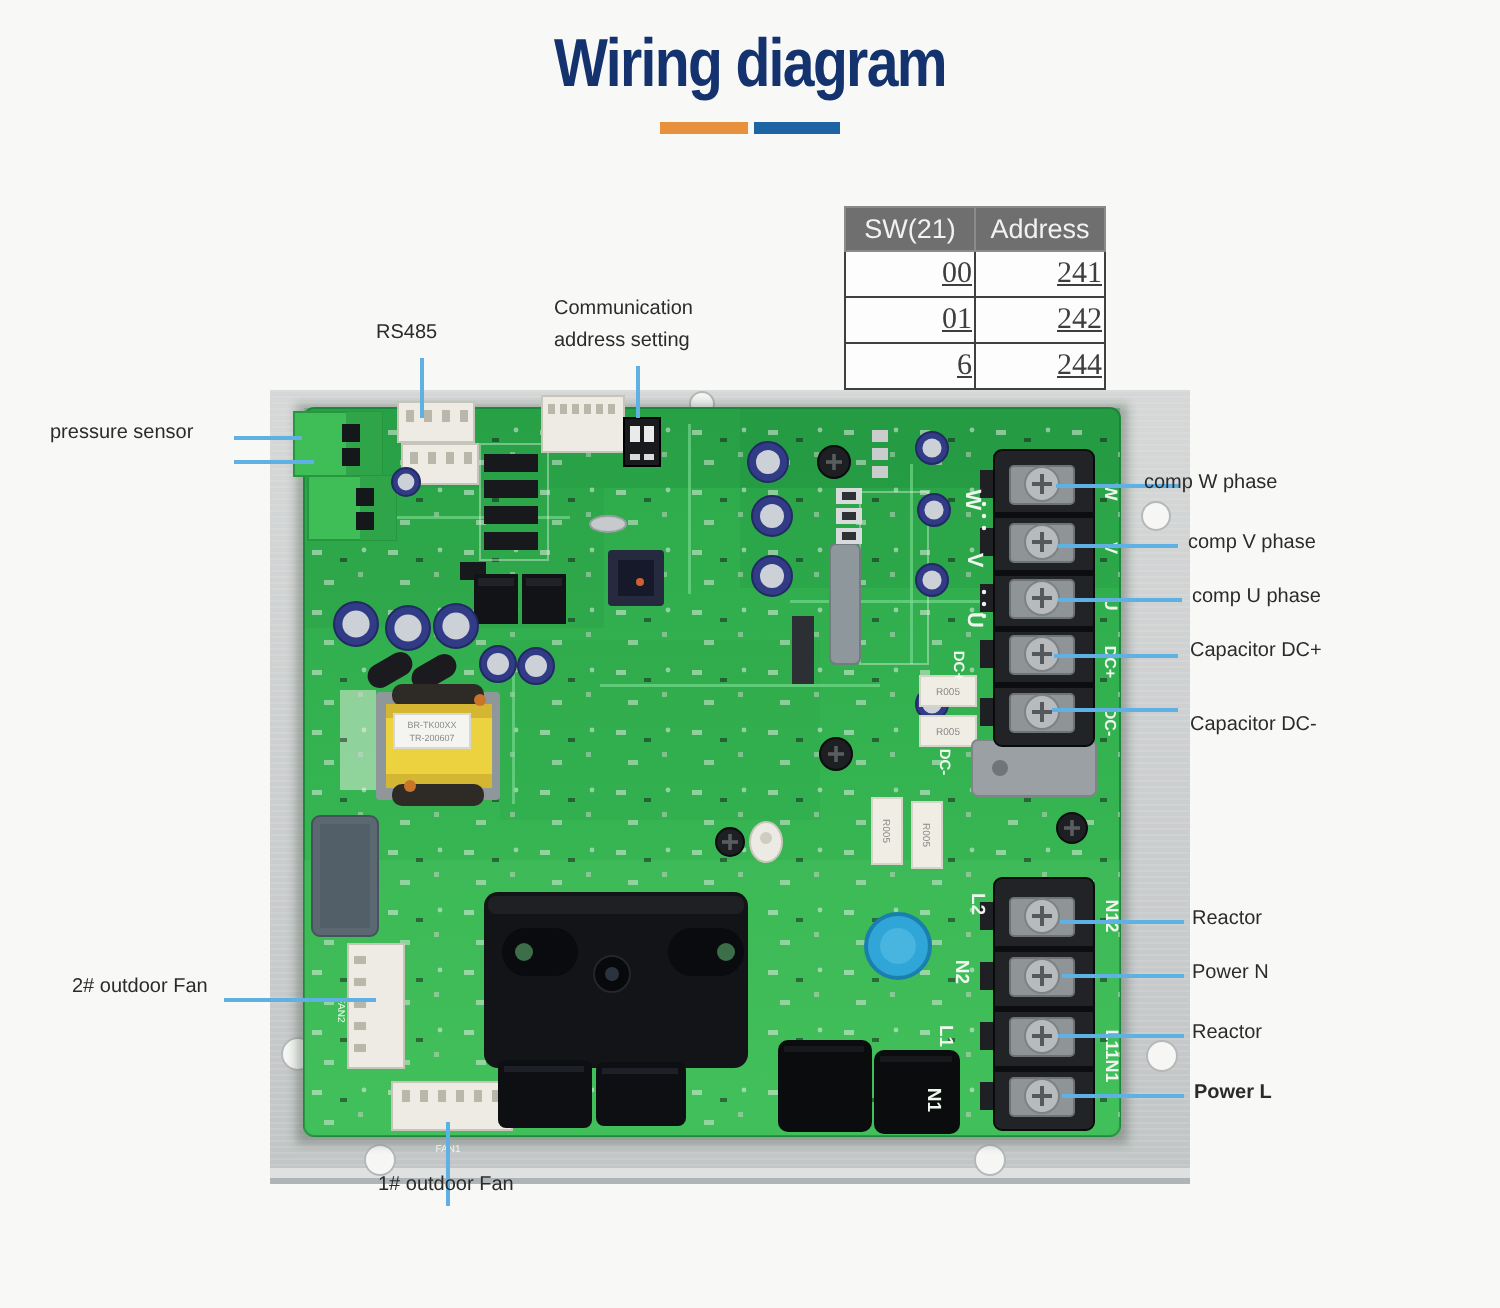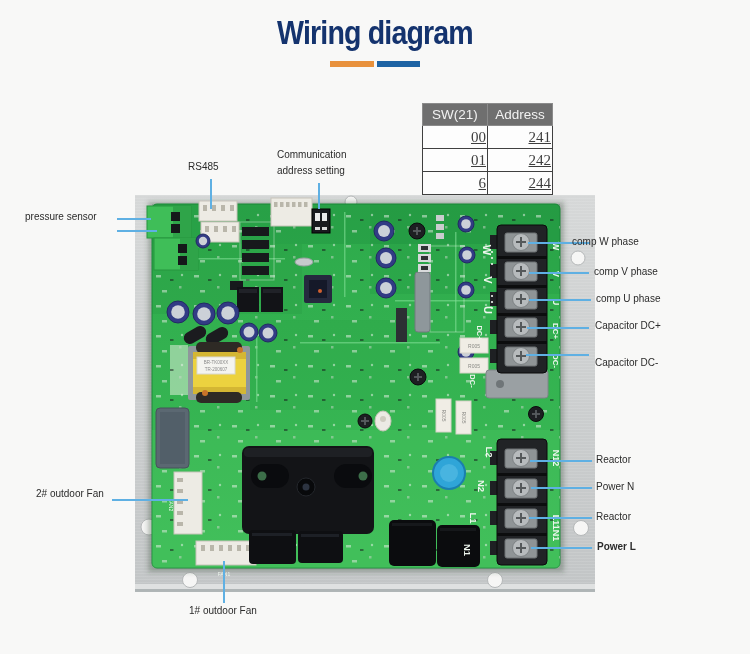--- a/index.html
+++ b/index.html
@@ -483,15 +483,15 @@
   <div class="lbl" style="left:572px;top:236px;">comp W phase</div>
   <div class="lbl" style="left:594px;top:266px;">comp V phase</div>
   <div class="lbl" style="left:596px;top:293px;">comp U phase</div>
   <div class="lbl" style="left:595px;top:320px;">Capacitor DC+</div>
   <div class="lbl" style="left:595px;top:328px;margin-top:29px;">Capacitor DC-</div>
   <div class="lbl" style="left:596px;top:454px;">Reactor</div>
   <div class="lbl" style="left:596px;top:481px;">Power N</div>
   <div class="lbl" style="left:596px;top:511px;">Reactor</div>
   <div class="lbl" style="left:597px;top:541px;font-weight:bold;">Power L</div>
   <div class="lbl" style="left:24px;top:488px;margin-left:12px;">2# outdoor Fan</div>
-  <div class="lbl" style="left:189px;top:587px;margin-top:18px;">1# outdoor Fan</div>
+  <div class="lbl" style="left:189px;top:587px;">1# outdoor Fan</div>
 
 </div>
 
 </body></html>

